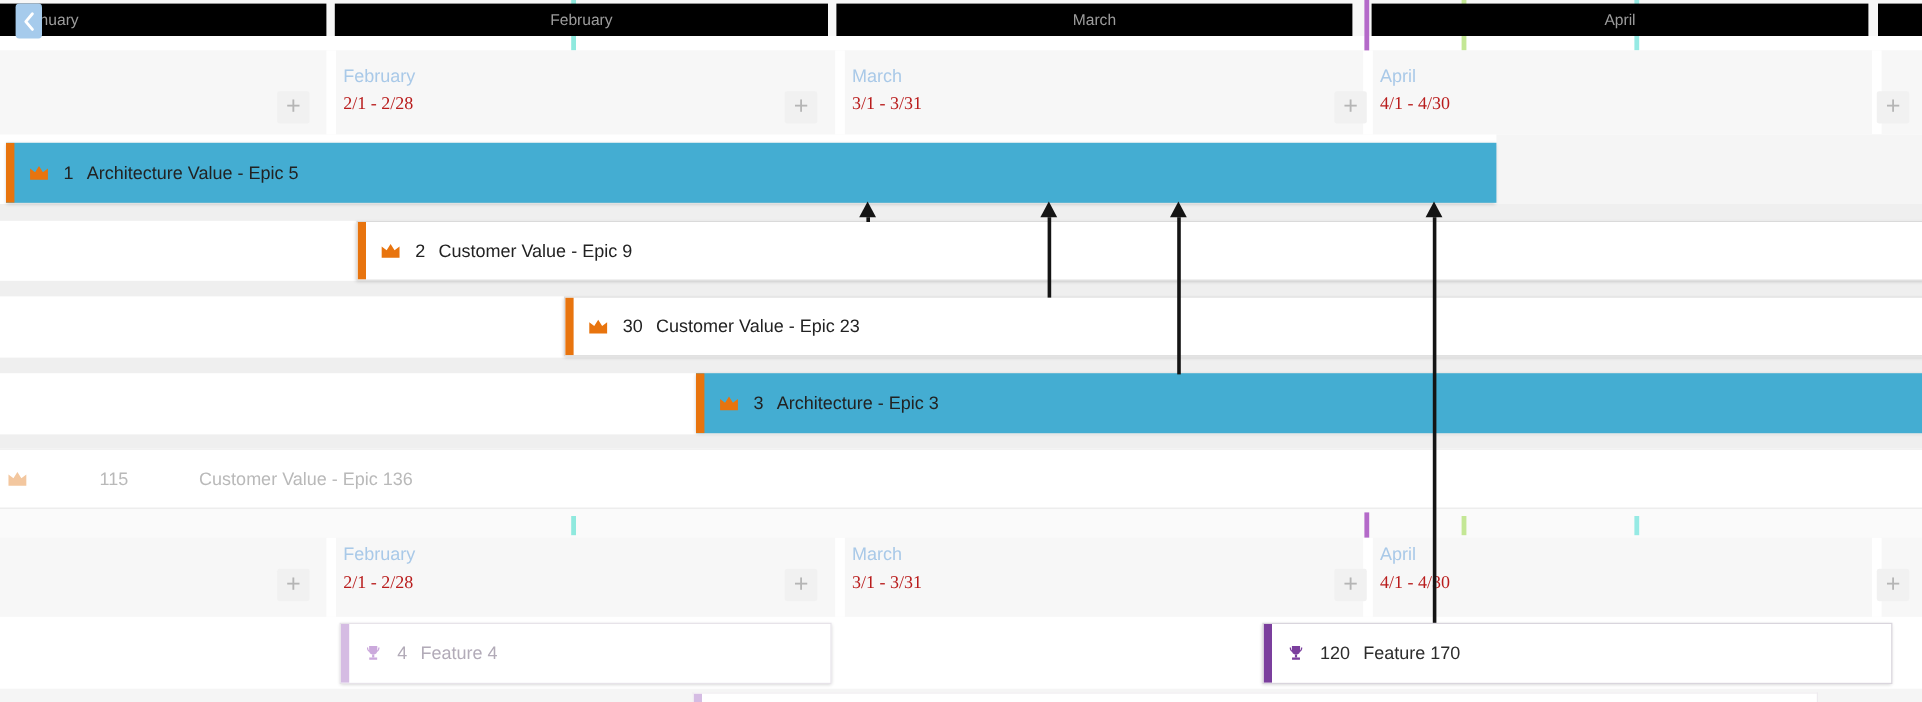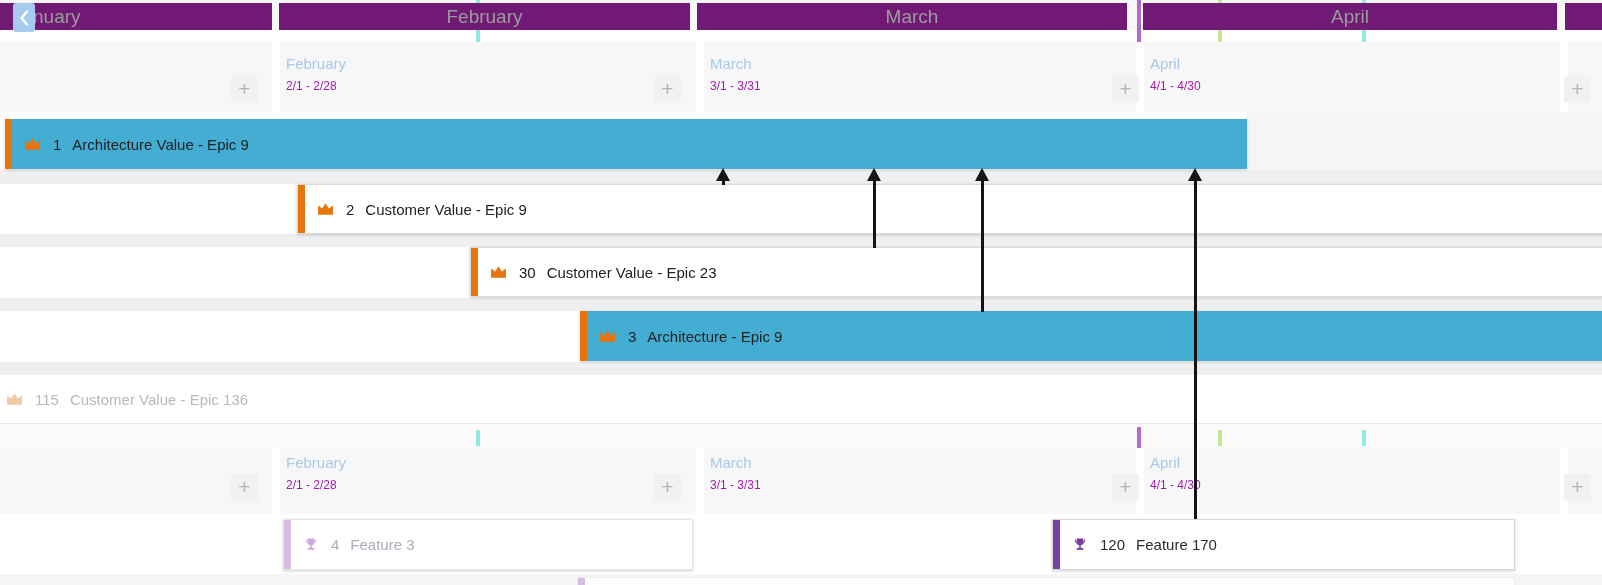--- a/index.html
+++ b/index.html
@@ -2,49 +2,49 @@
 <html><head>
 <meta charset="utf-8">
 <style>
   html,body{margin:0;padding:0;}
   .stage{
     position:relative;width:1602px;height:585px;overflow:hidden;
     background:#F7F7F7;font-family:"Liberation Sans",sans-serif;
     -webkit-font-smoothing:antialiased;
   }
   
-  .band{position:absolute;top:3px;height:27px;background:#701a75;z-index:2;
+  .band{position:absolute;top:3px;height:27px;background:#000000;z-index:2;
         display:flex;align-items:center;justify-content:center;
-        color:#9C9C9C;font-size:19px;}
+        color:#9C9C9C;font-size:13px;}
   .band.left{justify-content:flex-start;padding-left:33px;box-sizing:border-box;}
   .backbtn{position:absolute;left:13px;top:3px;width:22px;height:29px;
            background:#A6CBEC;border-radius:3px;z-index:5;
            display:flex;align-items:center;justify-content:center;cursor:pointer;}
   .tick{position:absolute;width:4px;z-index:1;}
   .tick2{position:absolute;width:4px;z-index:4;}
   
   .whitestrip{position:absolute;left:0;width:1602px;background:#FFFFFF;z-index:0;}
   .hcell{position:absolute;background:#F7F7F7;z-index:1;}
   .month-lbl{position:absolute;z-index:2;font-size:15px;color:#A9C9E8;}
-  .range-lbl{position:absolute;z-index:2;font-size:12px;color:#a21caf;}
+  .range-lbl{position:absolute;z-index:2;font-size:15px;color:#b91c1c;font-family:Liberation Serif, serif;}
   .plus{position:absolute;width:27px;height:27px;background:#F1F1F1;border-radius:2px;
         color:#B5B5B5;font-size:21px;line-height:26px;text-align:center;z-index:3;
         font-weight:300;cursor:pointer;}
   
   .canvas{position:absolute;left:0;width:1602px;background:#FFFFFF;z-index:0;}
   .rowgap{position:absolute;left:0;width:1602px;background:#EFEFEF;z-index:1;}
   .patch{position:absolute;background:#F5F5F5;z-index:1;}
   .lanesep{position:absolute;left:0;width:1602px;background:#FAFAFA;z-index:1;}
   
   .card{position:absolute;height:50px;display:flex;align-items:center;
         background:#FFFFFF;box-shadow:0 1px 3px rgba(0,0,0,0.20);z-index:4;
         box-sizing:border-box;cursor:pointer;overflow:hidden;}
   .card.teal{background:#44ADD2;}
   .card.whitebar{border:1px solid #DADADA;}
-  .card.flat{box-shadow:none;border-top:1px solid #F1F1F1;border-bottom:1px solid #E9E9E9;z-index:3;}
+  .card.flat{box-shadow:none;border-top:1px solid #F1F1F1;border-bottom:1px solid #E9E9E9;z-index:3;gap:48px;}
   .edge{width:7px;height:100%;flex:none;}
   .cicon{margin-left:12px;flex:none;display:flex;align-items:center;}
   .cid{margin-left:12px;font-size:15px;color:#222;white-space:nowrap;}
   .ctitle{margin-left:11px;font-size:15px;color:#222;white-space:nowrap;}
   .fadedtext{color:#B2ABB8 !important;}
   .graytext{color:#B9B9B9 !important;}
   
   .aline{position:absolute;width:3px;background:#141414;z-index:6;}
   .ahead{position:absolute;width:0;height:0;border-left:7px solid transparent;
          border-right:7px solid transparent;border-bottom:13px solid #141414;z-index:6;}
@@ -116,21 +116,21 @@
   <div class="plus" style="left:1564px;top:76px;">+</div>
 
   <div class="card teal" style="left:5px;top:119px;width:1242px;">
     <div class="edge" style="background:#E8740E;"></div>
     <span class="cicon">
       <svg width="17" height="14" viewBox="0 0 16 13">
           <path d="M1 12 L1 3.2 L4.9 6.1 L8 1.2 L11.1 6.1 L15 3.2 L15 12 Z" fill="#E8740E"></path>
         </svg>
     </span>
     <span class="cid">1</span>
-    <span class="ctitle">Architecture Value - Epic 9</span>
+    <span class="ctitle">Architecture Value - Epic 5</span>
   </div>
 
   <div class="card whitebar" style="left:297px;top:184px;width:1307px;">
     <div class="edge" style="background:#E8740E;"></div>
     <span class="cicon">
       <svg width="17" height="14" viewBox="0 0 16 13">
           <path d="M1 12 L1 3.2 L4.9 6.1 L8 1.2 L11.1 6.1 L15 3.2 L15 12 Z" fill="#E8740E"></path>
         </svg>
     </span>
     <span class="cid">2</span>
@@ -149,21 +149,21 @@
   </div>
 
   <div class="card teal" style="left:580px;top:311px;width:1024px;">
     <div class="edge" style="background:#E8740E;"></div>
     <span class="cicon">
       <svg width="17" height="14" viewBox="0 0 16 13">
           <path d="M1 12 L1 3.2 L4.9 6.1 L8 1.2 L11.1 6.1 L15 3.2 L15 12 Z" fill="#E8740E"></path>
         </svg>
     </span>
     <span class="cid">3</span>
-    <span class="ctitle">Architecture - Epic 9</span>
+    <span class="ctitle">Architecture - Epic 3</span>
   </div>
 
   <div class="card flat" style="left:0;top:374px;width:1602px;">
     <span class="cicon" style="margin-left:6px;">
       <svg width="17" height="14" viewBox="0 0 16 13">
           <path d="M1 12 L1 3.2 L4.9 6.1 L8 1.2 L11.1 6.1 L15 3.2 L15 12 Z" fill="#F3C79F"></path>
         </svg>
     </span>
     <span class="cid graytext">115</span>
     <span class="ctitle graytext">Customer Value - Epic 136</span>
@@ -196,24 +196,24 @@
     <div class="edge" style="background:#D5BCE3;"></div>
     <span class="cicon">
       <svg width="16" height="16" viewBox="0 0 16 16">
         <path d="M4.6 1.4 h6.8 V5 a3.4 3.4 0 0 1 -6.8 0 Z" fill="#CBA9DC"></path>
         <path d="M3.4 2.6 a2.7 2.7 0 0 0 2 3.3 M12.6 2.6 a2.7 2.7 0 0 1 -2 3.3" fill="none" stroke="#CBA9DC" stroke-width="1.1"></path>
         <rect x="7.1" y="8.4" width="1.8" height="2.5" fill="#CBA9DC"></rect>
         <rect x="4.7" y="10.9" width="6.6" height="1.9" fill="#CBA9DC"></rect>
       </svg>
     </span>
     <span class="cid fadedtext">4</span>
-    <span class="ctitle fadedtext">Feature 3</span>
-  </div>
-
-  <div class="card whitebar" style="left:1052px;top:519px;width:463px;height:51px;border-color:#D9D5DD;">
+    <span class="ctitle fadedtext">Feature 4</span>
+  </div>
+
+  <div class="card whitebar" style="left:1052px;top:519px;width:525px;height:51px;border-color:#D9D5DD;">
     <div class="edge" style="background:#7B3F9D;"></div>
     <span class="cicon">
       <svg width="16" height="16" viewBox="0 0 16 16">
         <path d="M4.6 1.4 h6.8 V5 a3.4 3.4 0 0 1 -6.8 0 Z" fill="#7B3F9D"></path>
         <path d="M3.4 2.6 a2.7 2.7 0 0 0 2 3.3 M12.6 2.6 a2.7 2.7 0 0 1 -2 3.3" fill="none" stroke="#7B3F9D" stroke-width="1.1"></path>
         <rect x="7.1" y="8.4" width="1.8" height="2.5" fill="#7B3F9D"></rect>
         <rect x="4.7" y="10.9" width="6.6" height="1.9" fill="#7B3F9D"></rect>
       </svg>
     </span>
     <span class="cid" style="color:#2C2C2C;">120</span>

